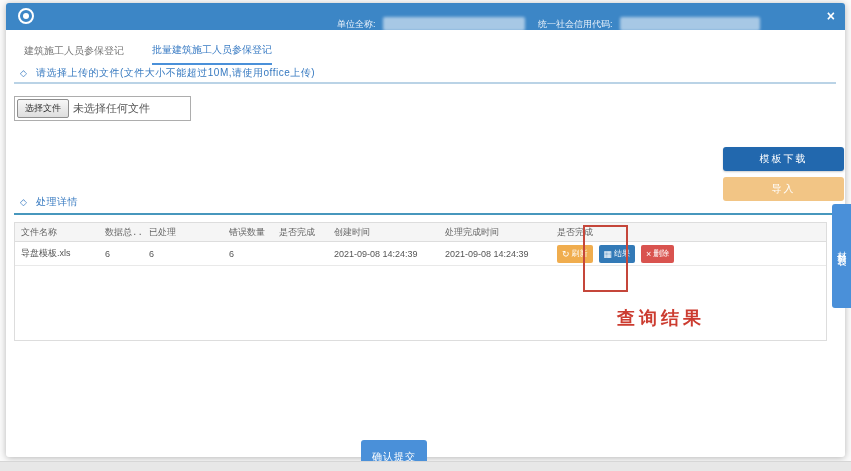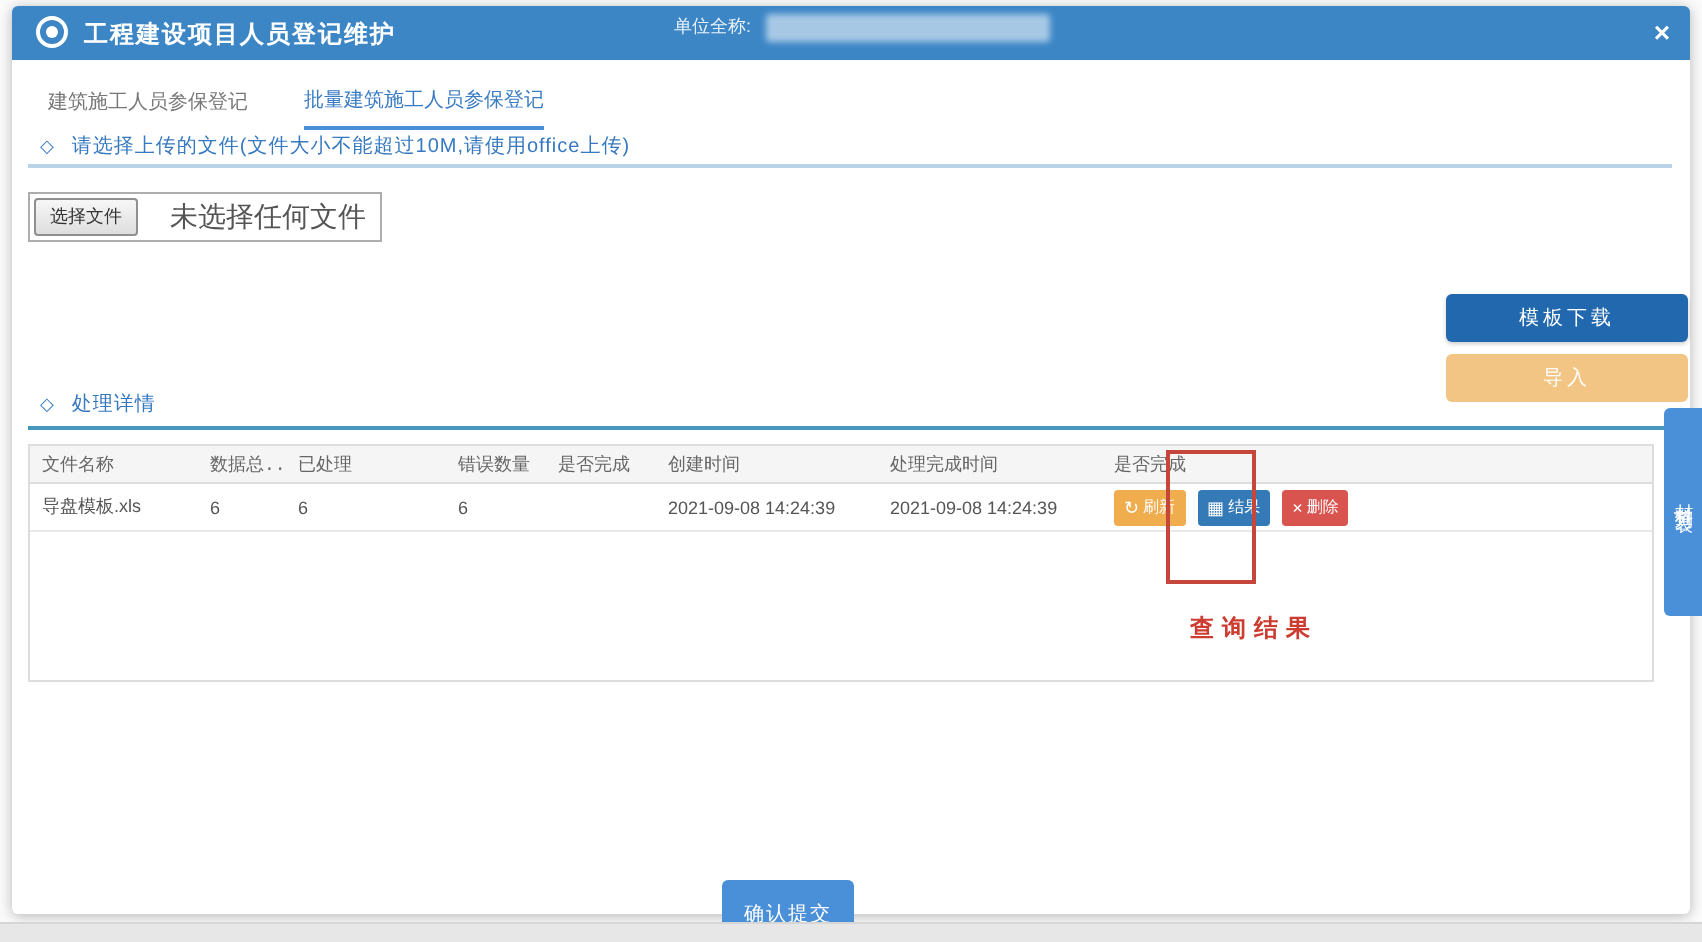--- a/index.html
+++ b/index.html
@@ -12,21 +12,21 @@
   .modal { position:absolute; left:6px; top:3px; width:839px; height:454px; background:#fff;
            border-radius:3px; box-shadow:0 1px 7px rgba(0,0,0,.28); }
 
   .modal-header { position:relative; height:27px; background:#3c86c6; border-radius:3px 3px 0 0; }
   .logo-ring { position:absolute; left:12px; top:5px; width:16px; height:16px; border:2px solid #fff;
                border-radius:50%; }
   .logo-ring::after { content:""; position:absolute; left:3px; top:3px; width:6px; height:6px;
                background:#fff; border-radius:50%; }
   .header-title { position:absolute; left:36px; top:6px; font-size:12px; font-weight:bold; color:#fff;
                letter-spacing:1px; }
-  .header-field { position:absolute; top:4px; display:flex; gap:7px; }
+  .header-field { position:absolute; top:14px; display:flex; align-items:center; gap:7px; }
   .hf-unit   { left:331px; }
   .hf-credit { left:532px; }
   .header-label { font-size:9px; color:#e8f1fa; white-space:nowrap; }
   .blur-block { height:14px; background:rgba(255,255,255,.55); border-radius:2px; filter:blur(1.5px); }
   .blur-unit   { width:142px; }
   .blur-credit { width:140px; }
   .close-btn { position:absolute; right:10px; top:4px; color:#fff; font-size:14px; font-weight:bold;
                background:none; border:none; cursor:pointer; line-height:18px; }
 
   
@@ -43,21 +43,21 @@
   .divider { position:absolute; left:8px; right:9px; height:2px; }
   .divider-light  { top:79px;  background:#bad3e6; }
   .divider-strong { top:210px; background:#4797bd; }
 
   
   .file-box { position:absolute; left:8px; top:93px; width:177px; height:25px; border:1px solid #adadad;
               border-radius:0; display:flex; align-items:center; background:#fff; }
   .choose-btn { margin-left:2px; height:19px; padding:0 7px; font-size:9px; color:#333;
               border:1px solid #8f8f8f; border-radius:2px; background:linear-gradient(#f7f7f7,#dedede);
               cursor:pointer; }
-  .no-file { margin-left:16px; font-size:14px; color:#555; }
+  .no-file { margin-left:4px; font-size:11px; color:#555; }
 
   
   .btn-template, .btn-import { position:absolute; left:717px; width:121px; height:24px; border:none;
               border-radius:3px; color:#fff; font-size:10px; letter-spacing:2px; cursor:pointer; }
   .btn-template { top:144px; background:#2268ae; box-shadow:0 1px 2px rgba(0,0,0,.2); }
   .btn-import   { top:174px; background:#f2c585; }
 
   
   .table { position:absolute; left:8px; top:219px; width:813px; height:119px; border:1px solid #ddd;
            background:#fff; }
@@ -72,21 +72,21 @@
   .abtn { height:18px; padding:0 5px; border:none; border-radius:2px; color:#fff; font-size:8px;
           display:flex; align-items:center; gap:2px; cursor:pointer; }
   .abtn-refresh { background:#f0ad4e; }
   .abtn-result  { background:#337ab7; }
   .abtn-delete  { background:#d9534f; }
   .abtn .glyph { font-size:9px; }
 
   
   .red-box  { position:absolute; left:583px; top:225px; width:45px; height:67px;
               border:2px solid #c5463a; pointer-events:none; }
-  .red-note { position:absolute; left:595px; top:306px; font-size:12px; font-weight:bold;
+  .red-note { position:absolute; left:617px; top:306px; font-size:18px; font-weight:bold;
               color:#cc3c30; letter-spacing:4px; }
 
   
   .side-tab { position:absolute; left:832px; top:204px; width:19px; height:104px; background:#4a90d9;
               border-radius:3px 0 0 3px; color:#fff; display:flex; flex-direction:column;
               align-items:center; justify-content:center; gap:4px; cursor:pointer; }
   .side-label { writing-mode:vertical-rl; text-orientation:upright; font-size:9px; letter-spacing:2px; }
   .side-arrow { font-size:9px; line-height:9px; border-top:1px solid rgba(255,255,255,.8); padding-top:2px; }
 
   
@@ -96,24 +96,27 @@
               border-top:1px solid #d6d6d6; }
 </style>
 </head>
 <body>
 
 <div class="page">
   <div class="modal">
 
     <div class="modal-header">
       <span class="logo-ring"></span>
-      <span class="header-title">工程建设项目人员登记维护</span>
       <div class="header-field hf-unit">
         <span class="header-label">单位全称:</span>
         <span class="blur-block blur-unit"></span>
+      </div>
+      <div class="header-field hf-credit">
+        <span class="header-label">统一社会信用代码:</span>
+        <span class="blur-block blur-credit"></span>
       </div>
       <button class="close-btn">×</button>
     </div>
 
     <div class="tabs">
       <button class="tab">建筑施工人员参保登记</button>
       <button class="tab active">批量建筑施工人员参保登记</button>
     </div>
 
     <div class="section-head sh-upload">

